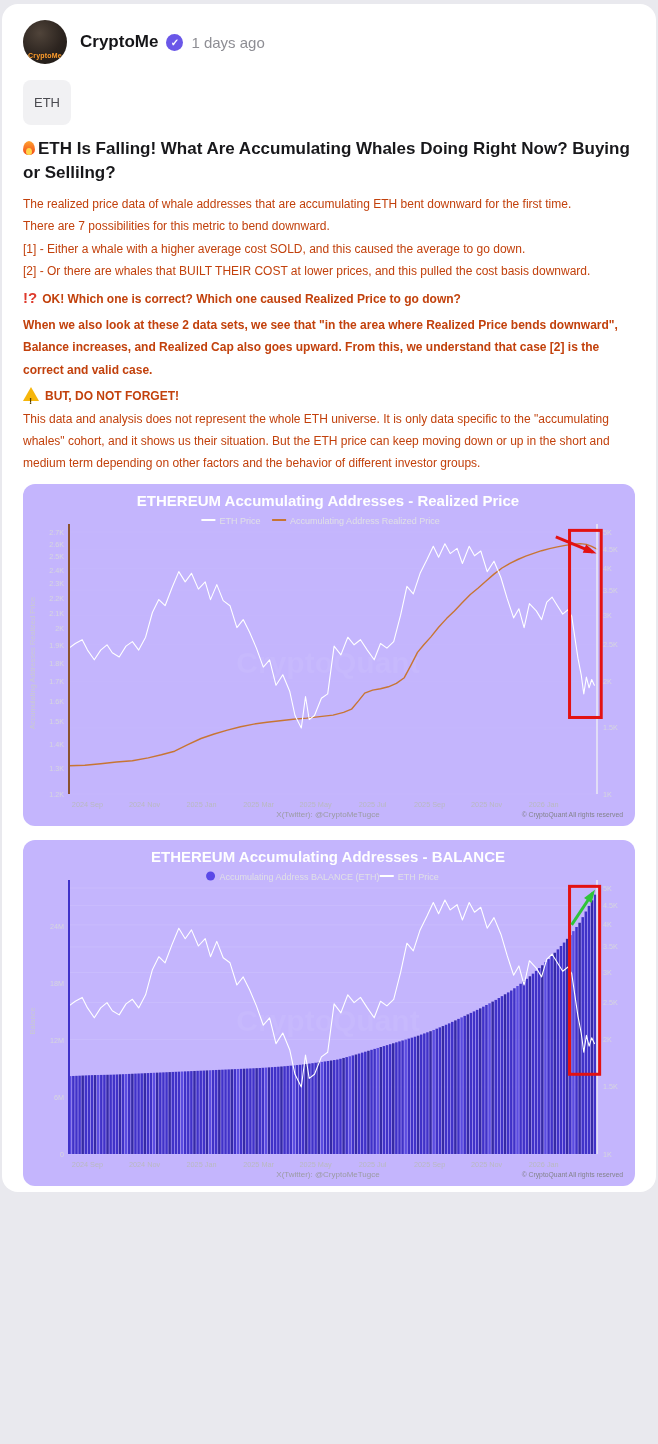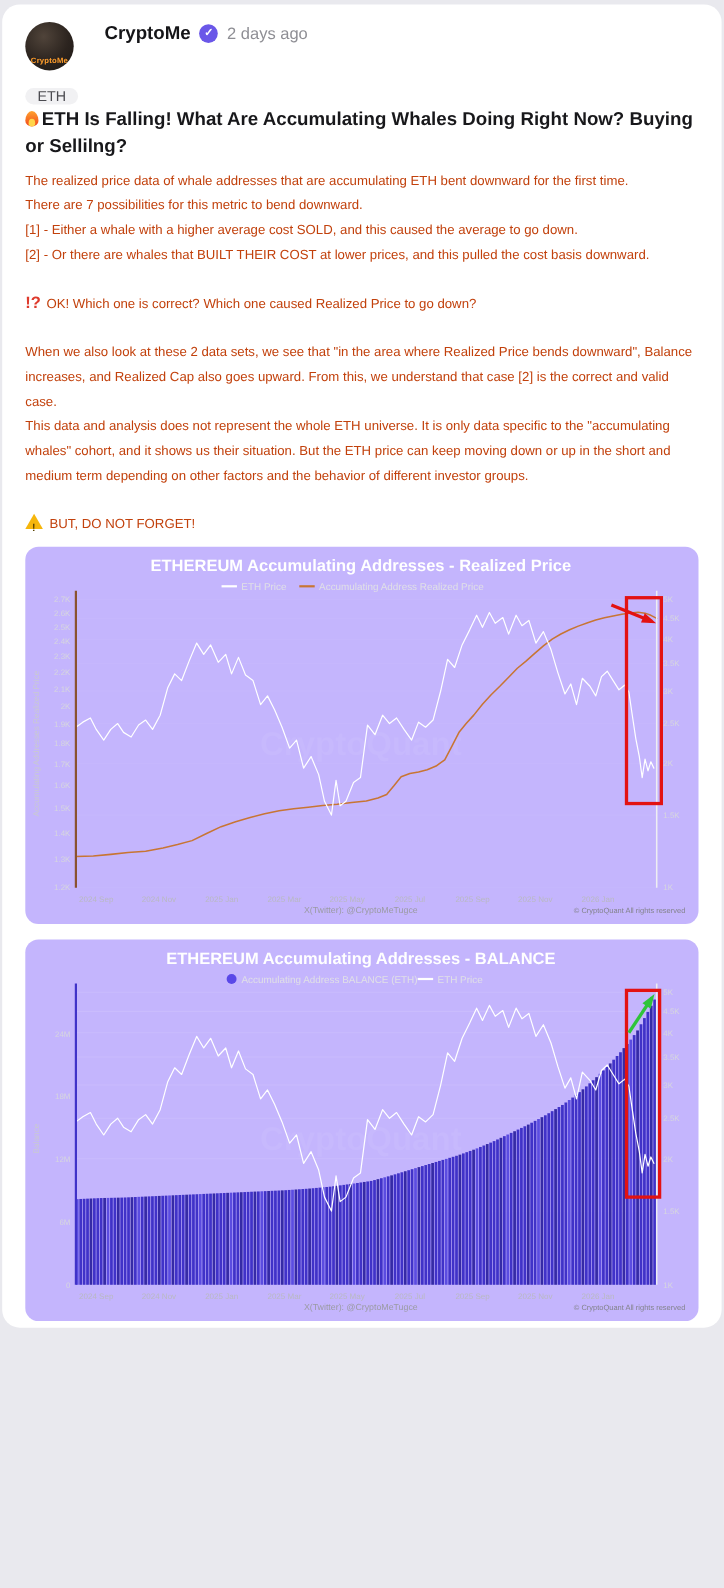--- a/index.html
+++ b/index.html
@@ -1,37 +1,37 @@
 <!DOCTYPE html>
 <html><head>
 <meta charset="utf-8">
 <style>
   * { margin:0; padding:0; box-sizing:border-box; }
   html,body { width:658px; height:1444px; overflow:hidden; background:#e9e9ee;
     font-family:"Liberation Sans", sans-serif; }
   .card { background:#ffffff; border-radius:16px; margin:4px 2px 0 2px; padding:16px 21px 6px 21px; }
   
-  .hdr { display:flex; align-items:flex-start; gap:28px; }
+  .hdr { display:flex; align-items:center; gap:13px; }
   .avatar { width:44px; height:44px; border-radius:50%; flex:0 0 44px;
     background:radial-gradient(circle at 38% 30%, #50443a 0%, #2c241f 55%, #1c1714 100%);
     display:flex; align-items:flex-end; justify-content:center; overflow:hidden; cursor:pointer; }
   .avatar span { font-size:7px; font-weight:700; color:#ff9d2b; margin-bottom:5px; letter-spacing:.2px; }
   .author-row { display:flex; align-items:center; gap:8px; }
   .author { font-size:17px; font-weight:700; color:#151518; cursor:pointer; }
   .badge { display:inline-flex; width:17px; height:17px; border-radius:50%; background:#6a57e8;
     color:#fff; font-size:10px; font-weight:700; align-items:center; justify-content:center; }
   .badge::before { content:"✓"; }
   .time { font-size:15px; color:#8e8e94; }
   
   .tag { display:inline-block; margin-top:16px; background:#f1f1f3; border-radius:8px;
-    padding:0 11px; font-size:13px; color:#4b4b50; cursor:pointer; }
-  
-  h2.title { font-size:17px; line-height:24px; font-weight:700; color:#18181b; }
+    padding:15px 11px; font-size:13px; color:#4b4b50; cursor:pointer; }
+  
+  h2.title { margin-top:12px; font-size:17px; line-height:24px; font-weight:700; color:#18181b; }
   .body-line { font-size:12px; line-height:22.4px; color:#c2410c; }
-  .gap { margin-top:22px; }
+  .gap { margin-top:4px;font-weight:bold; }
   
   .ic-fire { display:inline-block; width:12px; height:15px; position:relative; vertical-align:-2px; margin-right:3px; }
   .ic-fire::before { content:""; position:absolute; left:0; top:0; width:12px; height:14px;
     background:linear-gradient(180deg,#ffa22e 0%,#f4581f 80%); border-radius:50% 50% 50% 50%/62% 62% 38% 38%; }
   .ic-fire::after { content:""; position:absolute; left:3px; bottom:1px; width:6px; height:7px;
     background:#ffd54a; border-radius:50% 50% 50% 50%/58% 58% 42% 42%; }
   .ic-bang { color:#de3a2c; font-weight:800; font-size:15px; margin-right:5px; }
   .ic-bang::before { content:"!?"; }
   .ic-check { display:inline-block; width:15px; height:15px; background:#2faa4a; border-radius:3px;
     color:#fff; font-size:11px; line-height:15px; text-align:center; vertical-align:-2px; margin-right:5px; }
@@ -49,37 +49,37 @@
 
 <div class="card">
 
   <div class="hdr">
     <div class="avatar">
       <span>CryptoMe</span>
     </div>
     <div class="author-row">
       <span class="author">CryptoMe</span>
       <span class="badge"></span>
-      <span class="time">2 days ago</span>
+      <span class="time">1 days ago</span>
     </div>
   </div>
 
   <span class="tag">ETH</span>
 
   <h2 class="title"><span class="ic-fire"></span><span>ETH Is Falling! What Are Accumulating Whales Doing Right Now? Buying or Sellilng?</span></h2>
 
   <div class="body" style="margin-top:8px;">
     <p class="body-line"><span>The realized price data of whale addresses that are accumulating ETH bent downward for the first time.</span></p>
     <p class="body-line"><span>There are 7 possibilities for this metric to bend downward.</span></p>
     <p class="body-line"><span>[1] - Either a whale with a higher average cost SOLD, and this caused the average to go down.</span></p>
     <p class="body-line"><span>[2] - Or there are whales that BUILT THEIR COST at lower prices, and this pulled the cost basis downward.</span></p>
     <p class="body-line gap"><span class="ic-bang"></span><span>OK! Which one is correct? Which one caused Realized Price to go down?</span></p>
     <p class="body-line gap"><span>When we also look at these 2 data sets, we see that "in the area where Realized Price bends downward", Balance increases, and Realized Cap also goes upward. From this, we understand that case [2] is the correct and valid case.</span></p>
+    <p class="body-line gap"><span class="ic-warn"></span><span>BUT, DO NOT FORGET!</span></p>
     <p class="body-line"><span>This data and analysis does not represent the whole ETH universe. It is only data specific to the "accumulating whales" cohort, and it shows us their situation. But the ETH price can keep moving down or up in the short and medium term depending on other factors and the behavior of different investor groups.</span></p>
-    <p class="body-line gap"><span class="ic-warn"></span><span>BUT, DO NOT FORGET!</span></p>
   </div>
 
   <div class="chart-card">
     <svg width="610" height="338">
         <text x="305" y="22" font-size="15" fill="#ffffff" text-anchor="middle" font-weight="700">ETHEREUM Accumulating Addresses - Realized Price</text>
         <rect x="178.4" y="35" width="14" height="2" fill="#ffffff"></rect>
         <text x="196.4" y="39.5" font-size="9" fill="#e0e0e6" text-anchor="start" font-weight="400">ETH Price</text>
         <rect x="249.1" y="35" width="14" height="2" fill="#c87533"></rect>
         <text x="267.1" y="39.5" font-size="9" fill="#e0e0e6" text-anchor="start" font-weight="400">Accumulating Address Realized Price</text>
         <line x1="46" x2="574" y1="48" y2="48" stroke="#ffffff" stroke-opacity="0.04"></line>

